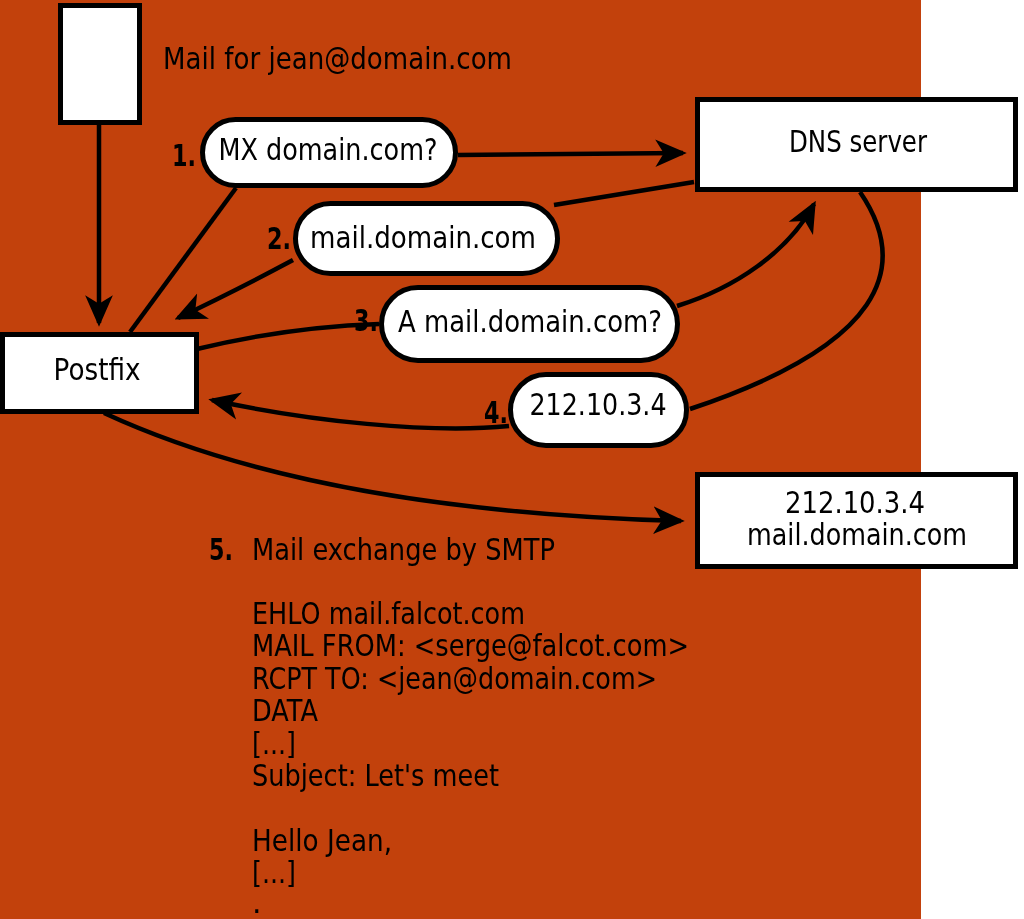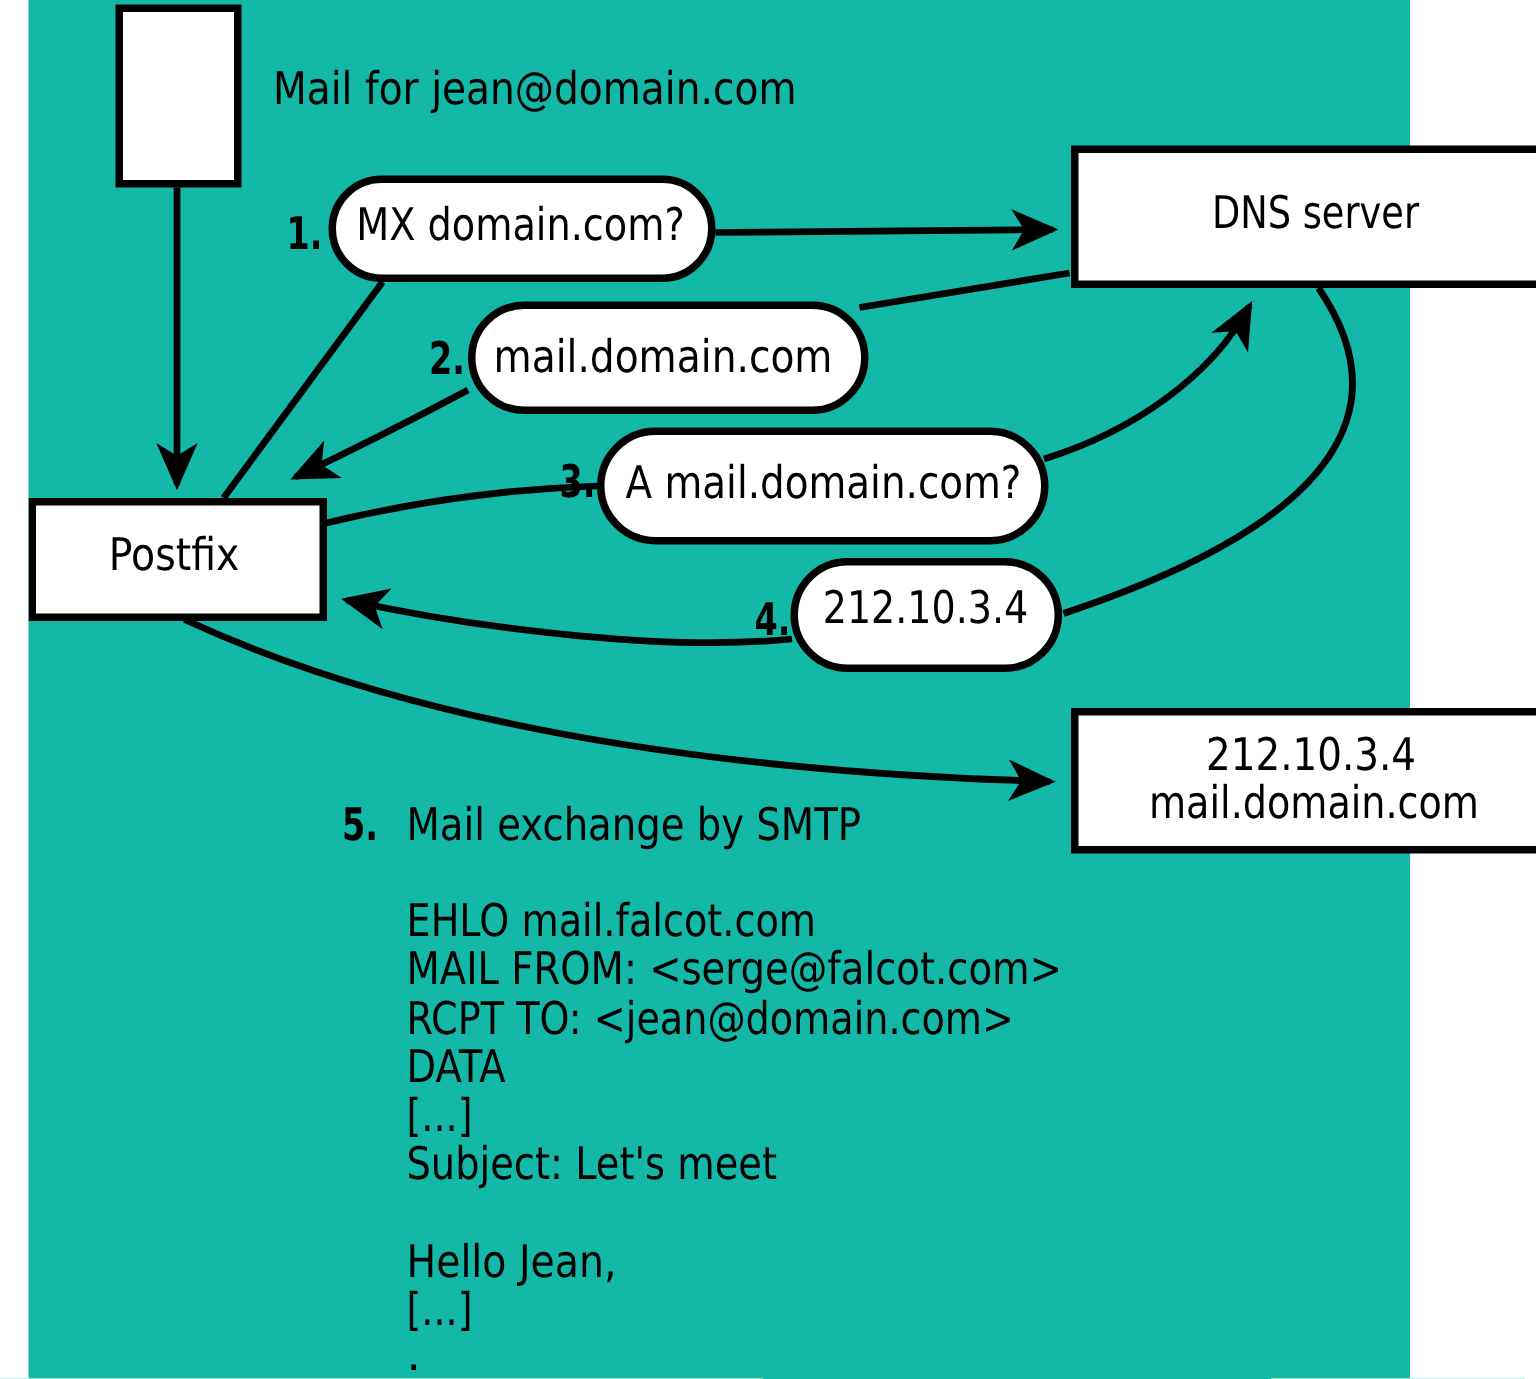--- a/index.html
+++ b/index.html
@@ -4,23 +4,22 @@
 <style>
   html, body {
     margin: 0;
     padding: 0;
     background: #ffffff;
   }
   .stage {
     position: relative;
     width: 921px;
     height: 919px;
-    background: #14b8a6;
+    background: #c2410c;
     font-family: "DejaVu Sans", sans-serif;
-    margin-left: 19px;
   }
   svg { display: block; }
   .node-box {
     fill: #ffffff;
     stroke: #000000;
     stroke-width: 5;
   }
   .bubble {
     fill: #ffffff;
     stroke: #000000;

